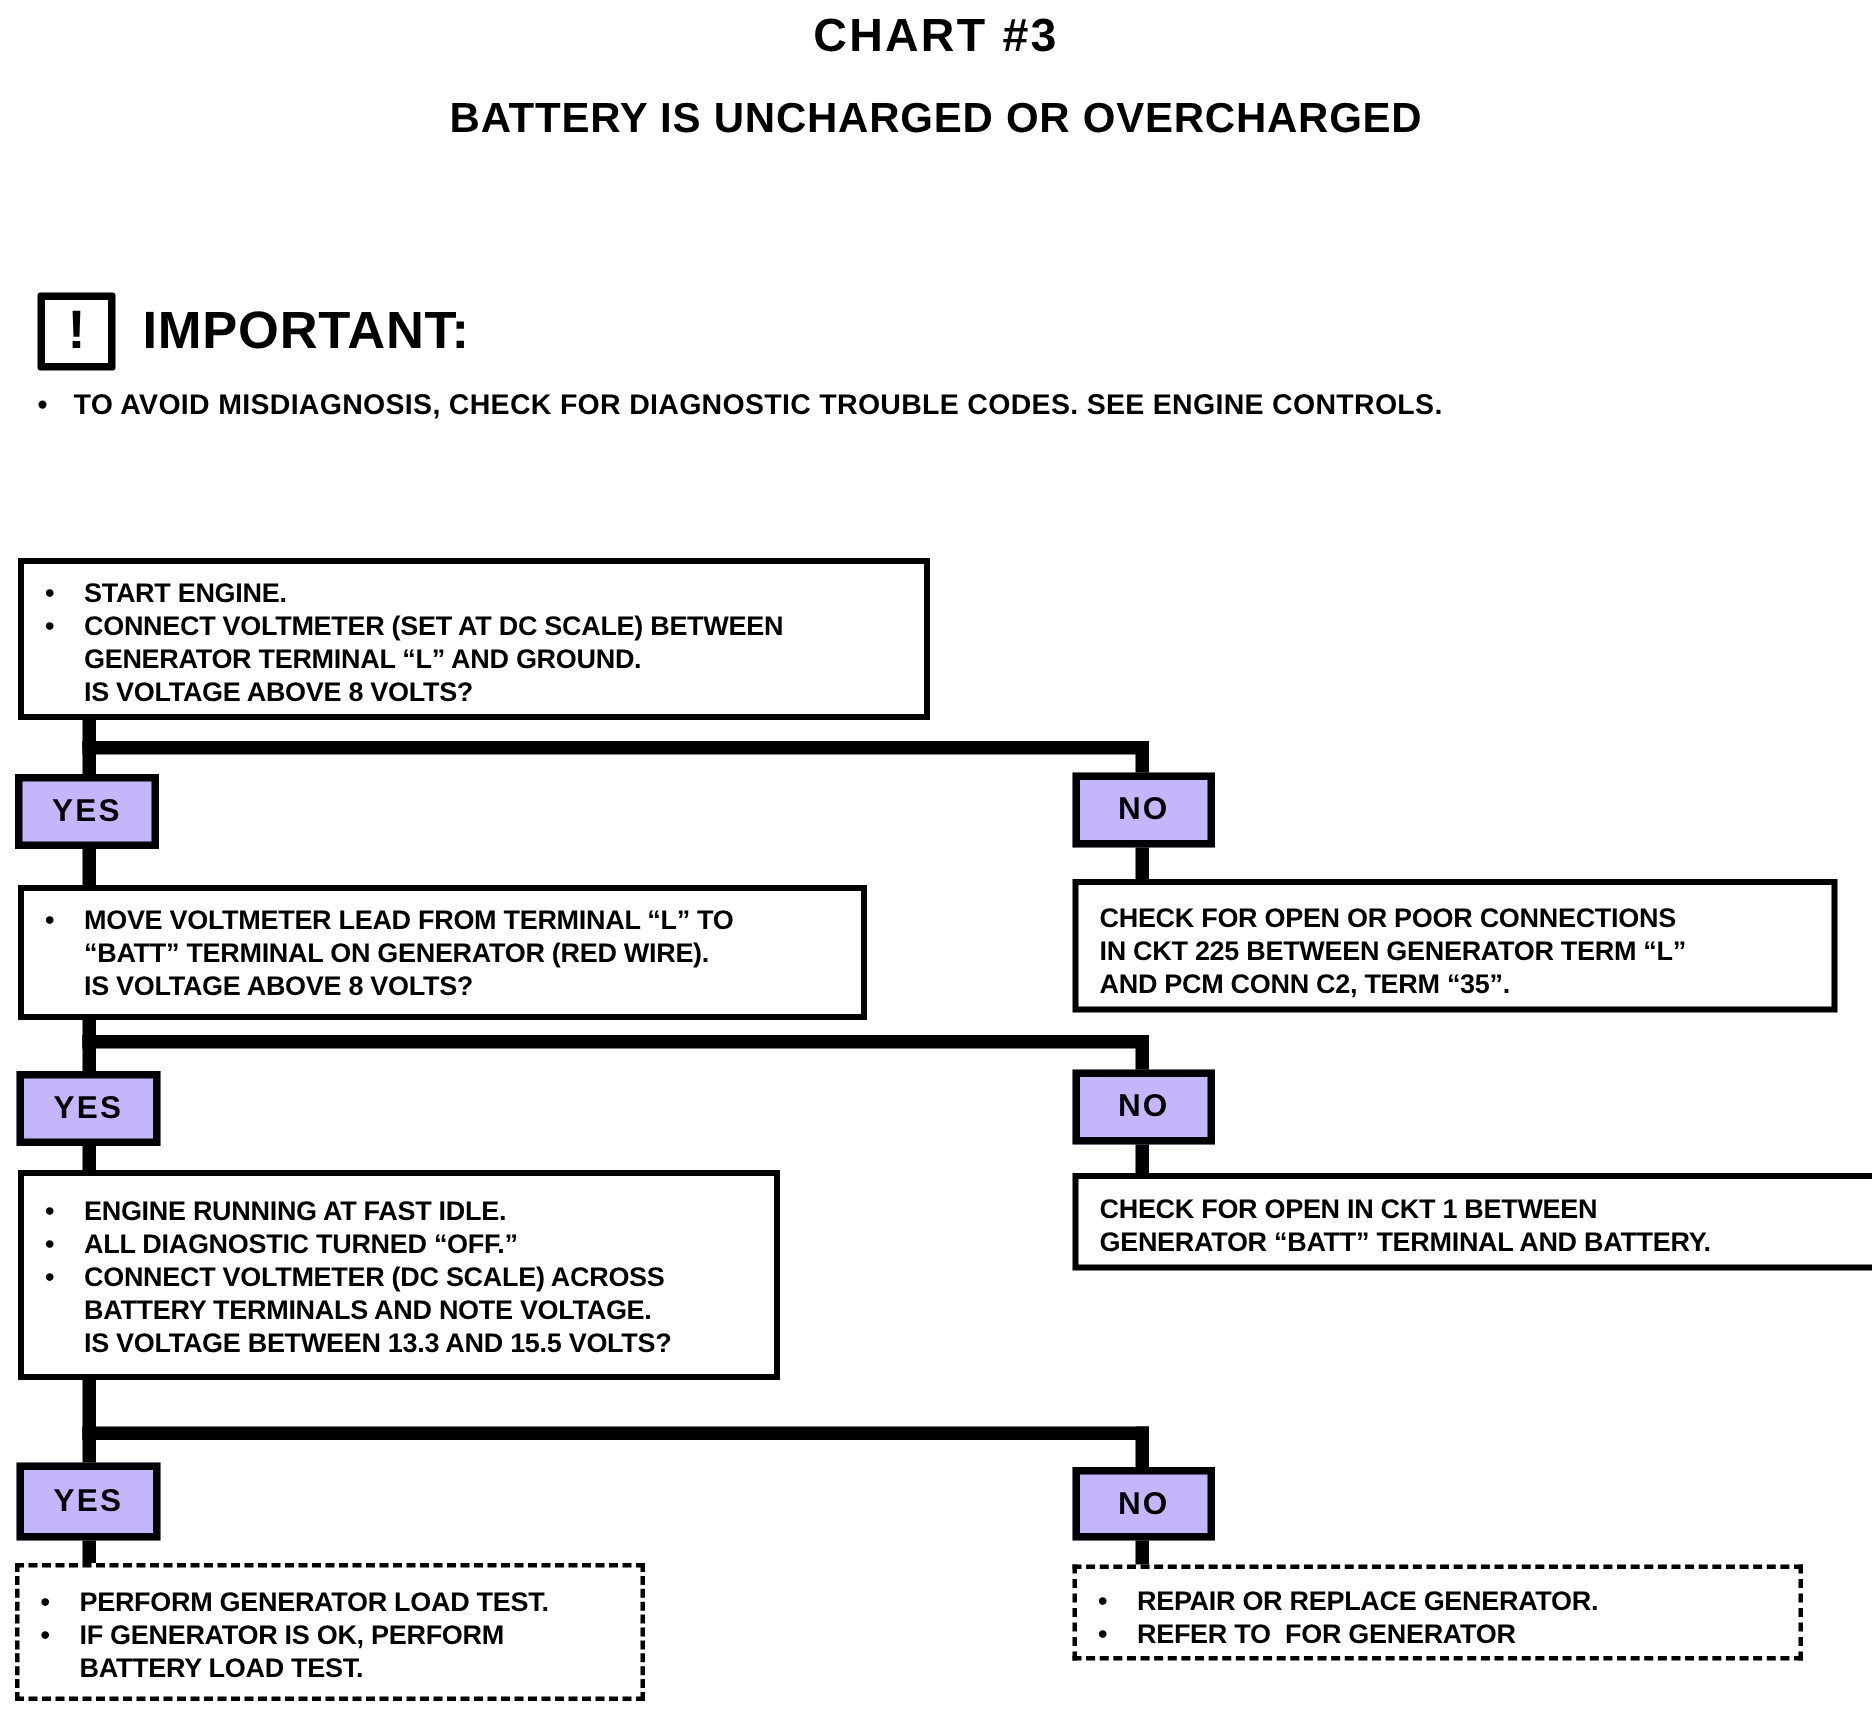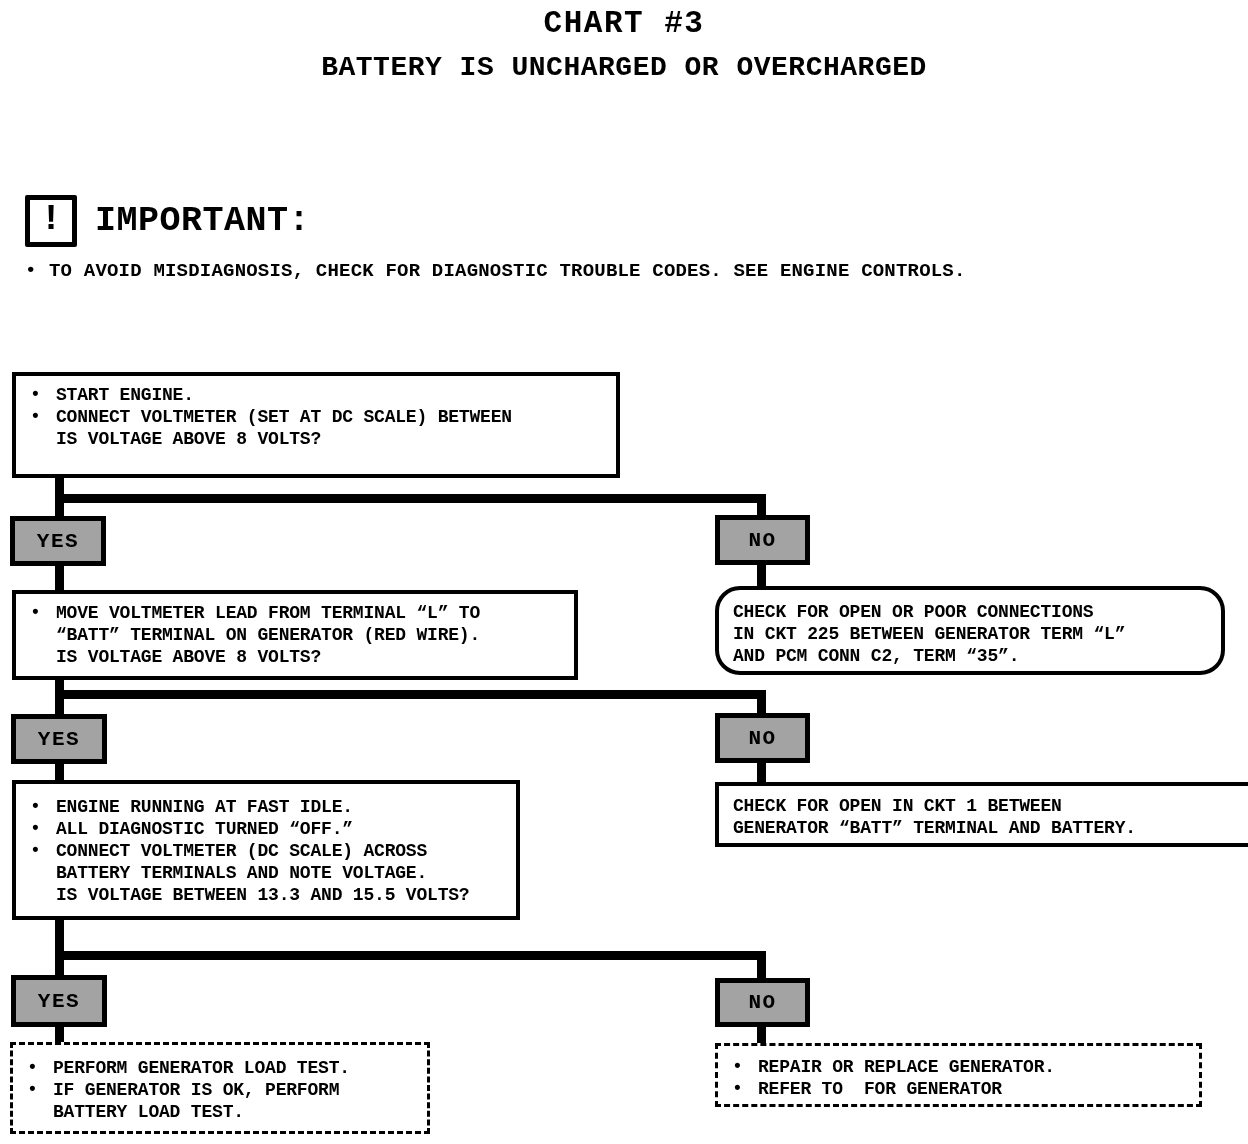--- a/index.html
+++ b/index.html
@@ -1,45 +1,45 @@
 <!DOCTYPE html>
 <html><head>
 <meta charset="utf-8">
 <style>
   html,body{margin:0;padding:0;background:#fff;}
   .page{
     position:relative;width:1248px;height:1144px;background:#fff;
-    font-family:Liberation Mono, monospace;font-weight:700;color:#000;
+    font-family:Liberation Sans, sans-serif;font-weight:700;color:#000;
     overflow:hidden;
   }
   
   .hdr{position:absolute;top:6px;left:0;width:100%;text-align:center;}
   .t1{font-size:31px;letter-spacing:1.5px;}
-  .t2{font-size:28px;letter-spacing:0.5px;margin-top:11px;}
+  .t2{font-size:28px;letter-spacing:0.5px;margin-top:21px;}
   
   .imp{position:absolute;left:25px;top:195px;}
   .imp-row{display:flex;align-items:center;gap:18px;}
   .imp-icon{
     width:42px;height:40px;border:5px solid #000;border-radius:2px;
     display:flex;align-items:center;justify-content:center;
     font-size:36px;line-height:1;padding-bottom:2px;box-sizing:content-box;
   }
   .imp-head{font-size:35px;letter-spacing:0.5px;}
   .imp-note{margin-top:13px;font-size:19px;letter-spacing:0.2px;display:flex;white-space:pre;}
   .imp-note .ndot{width:24px;flex:none;}
   
   .box{
     position:absolute;background:#fff;border:4px solid #000;box-sizing:border-box;
     padding:8px 6px 4px 14px;font-size:18px;line-height:22px;letter-spacing:-0.2px;
   }
   .box.dashed{border:3px dashed #000;}
   .line{display:flex;white-space:pre;}
   .dot{width:26px;flex:none;}
   .lbl{
-    position:absolute;background:#a3a3a3;border:5px solid #000;box-sizing:border-box;
+    position:absolute;background:#c4b5fd;border:5px solid #000;box-sizing:border-box;
     display:flex;align-items:center;justify-content:center;
     font-size:21px;letter-spacing:1.5px;
   }
   
   .v{position:absolute;width:9px;background:#000;}
   .h{position:absolute;height:9px;background:#000;}
 </style>
 </head>
 <body>
 
@@ -78,39 +78,39 @@
   <div class="h" style="left:55px;top:951px;width:711px;"></div>
   <div class="v" style="left:55px;top:951px;height:30px;"></div>
   <div class="v" style="left:757px;top:951px;height:33px;"></div>
   <div class="v" style="left:55px;top:1019px;height:29px;"></div>
   <div class="v" style="left:757px;top:1021px;height:28px;"></div>
 
   <div class="box" style="left:12px;top:372px;width:608px;min-height:106px;">
 
   <div class="line"><span class="dot">•</span><span class="txt">START ENGINE.</span></div>
       <div class="line"><span class="dot">•</span><span class="txt">CONNECT VOLTMETER (SET AT DC SCALE) BETWEEN</span></div>
-      <div class="line"><span class="dot"></span></div>
+      <div class="line"><span class="dot"></span><span class="txt">GENERATOR TERMINAL “L” AND GROUND.</span></div>
       <div class="line"><span class="dot"></span><span class="txt">IS VOLTAGE ABOVE 8 VOLTS?</span></div>
     </div>
 
   <div class="lbl" style="left:10px;top:516px;width:96px;height:50px;">
       <span>YES</span>
     </div>
   <div class="lbl" style="left:715px;top:515px;width:95px;height:50px;">
       <span>NO</span>
     </div>
 
   <div class="box" style="left:12px;top:590px;width:566px;min-height:90px;">
 
   <div class="line"><span class="dot">•</span><span class="txt">MOVE VOLTMETER LEAD FROM TERMINAL “L” TO</span></div>
       <div class="line"><span class="dot"></span><span class="txt">“BATT” TERMINAL ON GENERATOR (RED WIRE).</span></div>
       <div class="line"><span class="dot"></span><span class="txt">IS VOLTAGE ABOVE 8 VOLTS?</span></div>
     </div>
 
-  <div class="box plain" style="left:715px;top:586px;width:510px;min-height:88px;padding-top:11px;border-radius:25px;">
+  <div class="box plain" style="left:715px;top:586px;width:510px;min-height:88px;padding-top:11px;">
 
   <div class="line"><span class="txt">CHECK FOR OPEN OR POOR CONNECTIONS</span></div>
       <div class="line"><span class="txt">IN CKT 225 BETWEEN GENERATOR TERM “L”</span></div>
       <div class="line"><span class="txt">AND PCM CONN C2, TERM “35”.</span></div>
     </div>
 
   <div class="lbl" style="left:11px;top:714px;width:96px;height:50px;">
       <span>YES</span>
     </div>
   <div class="lbl" style="left:715px;top:713px;width:95px;height:50px;">

